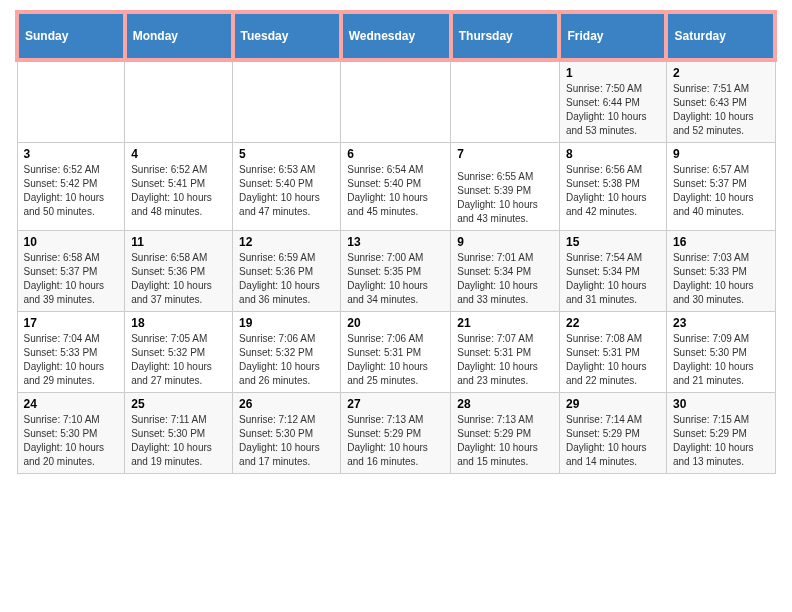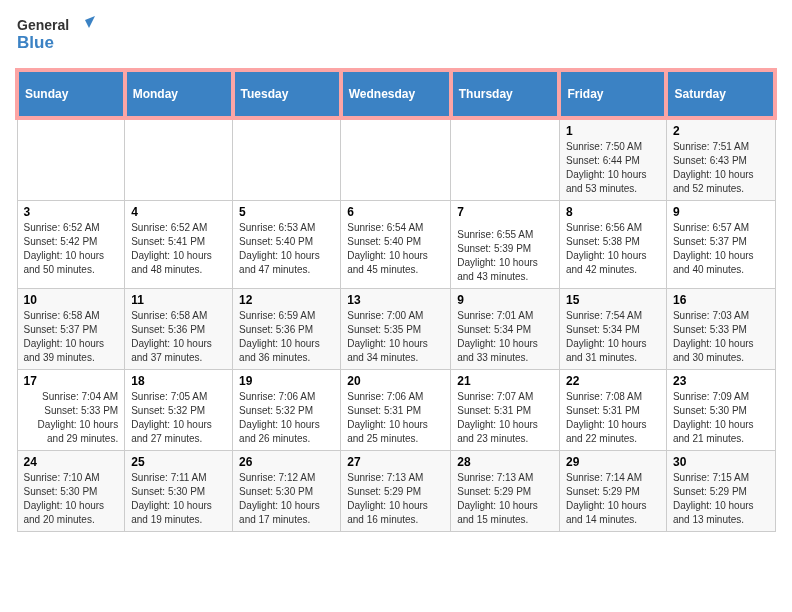--- a/index.html
+++ b/index.html
@@ -42,33 +42,20 @@
     .day-info { font-size: 10px; color: #333; line-height: 1.4; }
     
     .empty { background: #fff !important; }
     
     .logo-container { display: flex; align-items: center; }
   </style>
 </head>
 <body>
 
 <div class="container">
-  <div class="header">
-    <div class="logo-container">
-    <svg width="80" height="50" viewBox="0 0 80 50">
-      <text x="2" y="20" font-size="14" font-weight="bold" fill="#333" font-family="Arial">General</text>
-      <text x="2" y="38" font-size="17" font-weight="bold" fill="#3b82c4" font-family="Arial">Blue</text>
-      <polygon points="70,10 80,6 74,18" fill="#3b82c4"></polygon>
-    </svg>
-  </div>
-    <div class="title-block">
-      <div class="main-title"></div>
-      <div class="subtitle"></div>
-    </div>
-  </div>
 
   <table>
     <thead>
       <tr>
       <th>Sunday</th>
           <th>Monday</th>
           <th>Tuesday</th>
           <th>Wednesday</th>
           <th>Thursday</th>
           <th>Friday</th>
@@ -179,21 +166,21 @@
           <td>
             <span class="day-num">16</span>
             <div class="day-info" style="white-space: pre-line;">Sunrise: 7:03 AM
 Sunset: 5:33 PM
 Daylight: 10 hours and 30 minutes.</div>
           </td>
         </tr>
         <tr>
           <td>
             <span class="day-num">17</span>
-            <div class="day-info" style="white-space: pre-line; text-align: right;">Sunrise: 7:04 AM
+            <div class="day-info" style="white-space: pre-line;">Sunrise: 7:04 AM
 Sunset: 5:33 PM
 Daylight: 10 hours and 29 minutes.</div>
           </td>
           <td>
             <span class="day-num">18</span>
             <div class="day-info" style="white-space: pre-line;">Sunrise: 7:05 AM
 Sunset: 5:32 PM
 Daylight: 10 hours and 27 minutes.</div>
           </td>
           <td>

